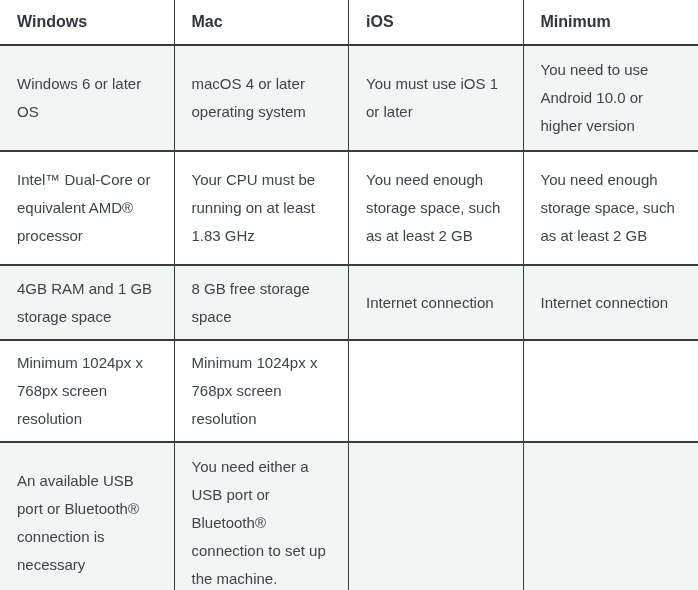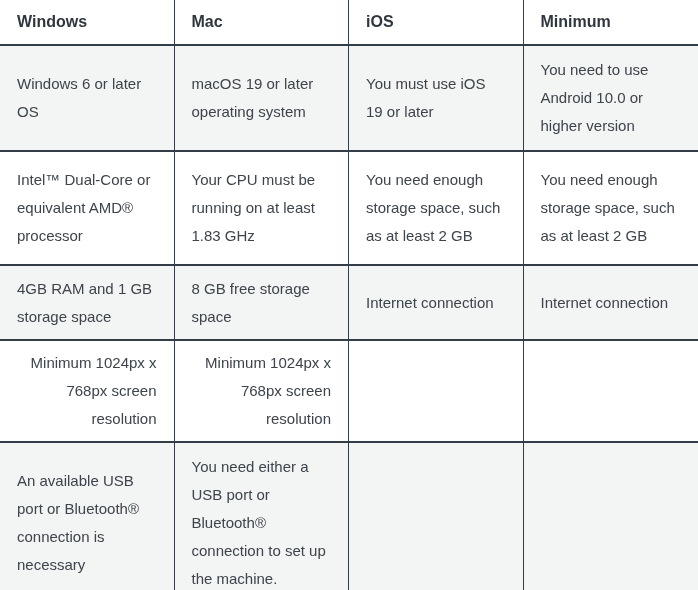--- a/index.html
+++ b/index.html
@@ -35,42 +35,42 @@
   .req-table th {
     height: 44px;
     font-size: 16px;
     font-weight: 600;
     color: #2f363d;
     background: #ffffff;
   }
   tr.r1 td { height: 106px; }
   tr.r2 td { height: 114px; }
   tr.r3 td { height: 75px; }
-  tr.r4 td { height: 85px; text-align: right; }
+  tr.r4 td { height: 85px; }
   tr.r5 td { height: 160px; border-bottom: none; } 
   tr.stripe td { background: #f3f4f4; }
   tr.plain  td { background: #ffffff; }
 </style>
 </head>
 <body>
 
 <table class="req-table">
   <thead>
     <tr>
       <th>Windows</th>
       <th>Mac</th>
       <th>iOS</th>
       <th>Minimum</th>
     </tr>
   </thead>
   <tbody>
     <tr class="r1 stripe">
       <td>Windows 6 or later OS</td>
-      <td>macOS 19 or later operating system</td>
-      <td>You must use iOS 19 or later</td>
+      <td>macOS 4 or later operating system</td>
+      <td>You must use iOS 1 or later</td>
       <td>You need to use Android 10.0 or higher version</td>
     </tr>
     <tr class="r2 plain">
       <td>Intel™ Dual-Core or equivalent AMD® processor</td>
       <td>Your CPU must be running on at least 1.83 GHz</td>
       <td>You need enough storage space, such as at least 2 GB</td>
       <td>You need enough storage space, such as at least 2 GB</td>
     </tr>
     <tr class="r3 stripe">
       <td>4GB RAM and 1 GB storage space</td>

